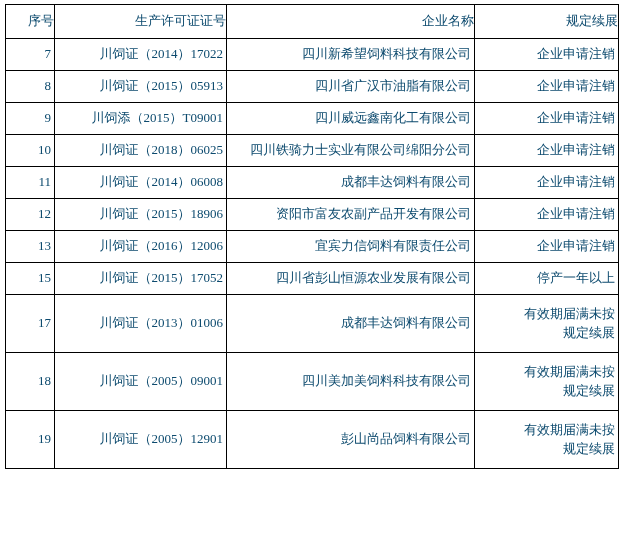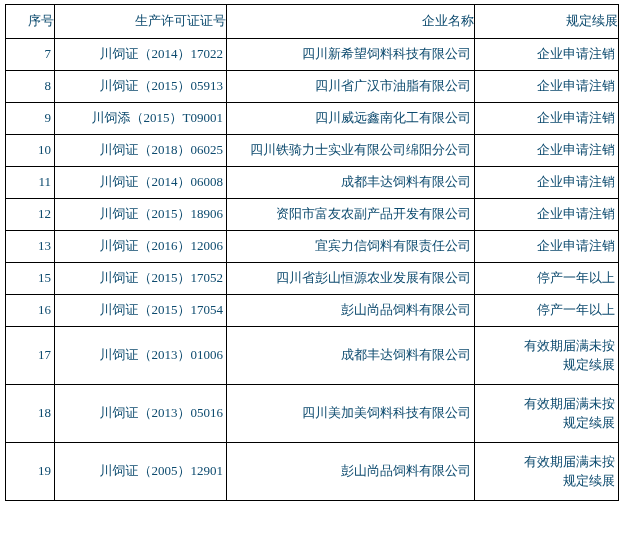--- a/index.html
+++ b/index.html
@@ -175,55 +175,41 @@
           <td class="col-lic">
             <span class="cell-wrap">川饲证（2015）17052</span>
           </td>
           <td class="col-ent">
             <span class="cell-wrap">四川省彭山恒源农业发展有限公司</span>
           </td>
           <td class="col-rsn">
             <span class="cell-wrap">停产一年以上</span>
           </td>
         </tr>
-        <tr>
-          <td class="col-idx">
-            <span class="cell-wrap">16</span>
-          </td>
-          <td class="col-lic">
-            <span class="cell-wrap">川饲证（2015）17054</span>
-          </td>
-          <td class="col-ent">
-            <span class="cell-wrap">彭山尚品饲料有限公司</span>
-          </td>
-          <td class="col-rsn">
-            <span class="cell-wrap">停产一年以上</span>
-          </td>
-        </tr>
         <tr class="tall">
           <td class="col-idx">
             <span class="cell-wrap">17</span>
           </td>
           <td class="col-lic">
             <span class="cell-wrap">川饲证（2013）01006</span>
           </td>
           <td class="col-ent">
             <span class="cell-wrap">成都丰达饲料有限公司</span>
           </td>
           <td class="col-rsn">
             <span class="cell-wrap">有效期届满未按
 规定续展</span>
           </td>
         </tr>
         <tr class="tall">
           <td class="col-idx">
             <span class="cell-wrap">18</span>
           </td>
           <td class="col-lic">
-            <span class="cell-wrap">川饲证（2013）05016</span>
+            <span class="cell-wrap">川饲证（2005）09001</span>
           </td>
           <td class="col-ent">
             <span class="cell-wrap">四川美加美饲料科技有限公司</span>
           </td>
           <td class="col-rsn">
             <span class="cell-wrap">有效期届满未按
 规定续展</span>
           </td>
         </tr>
         <tr class="tall">

